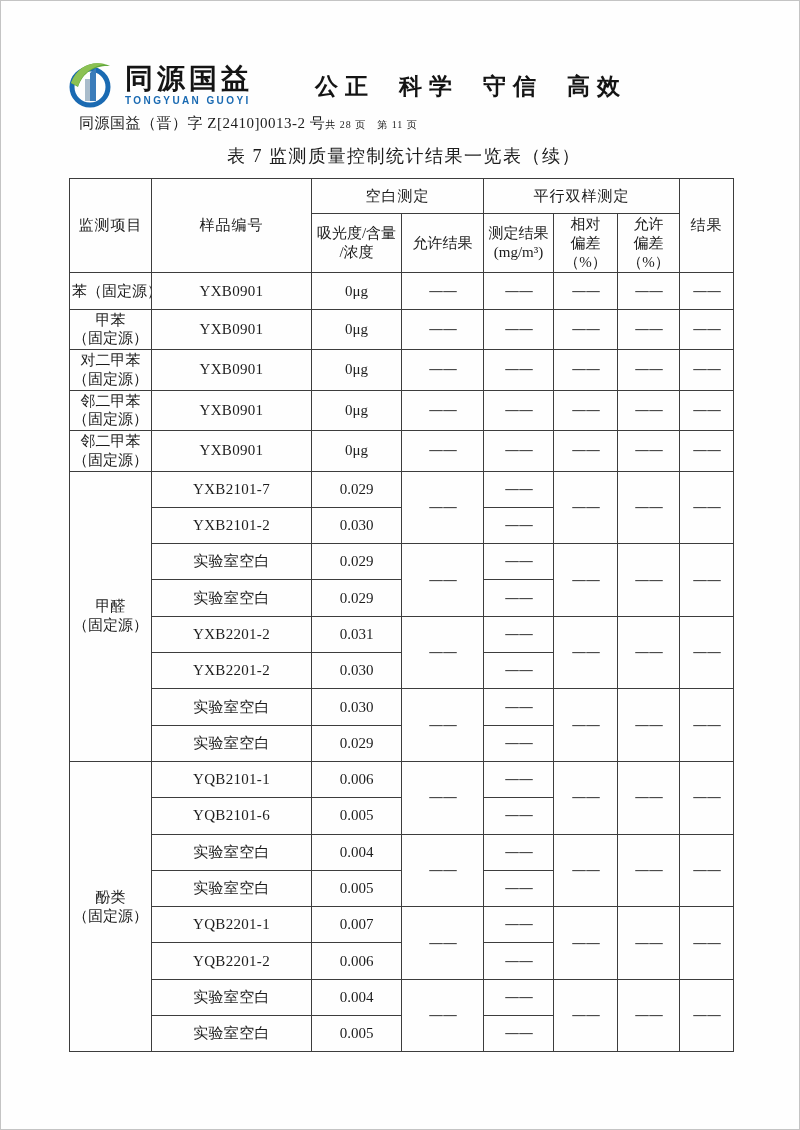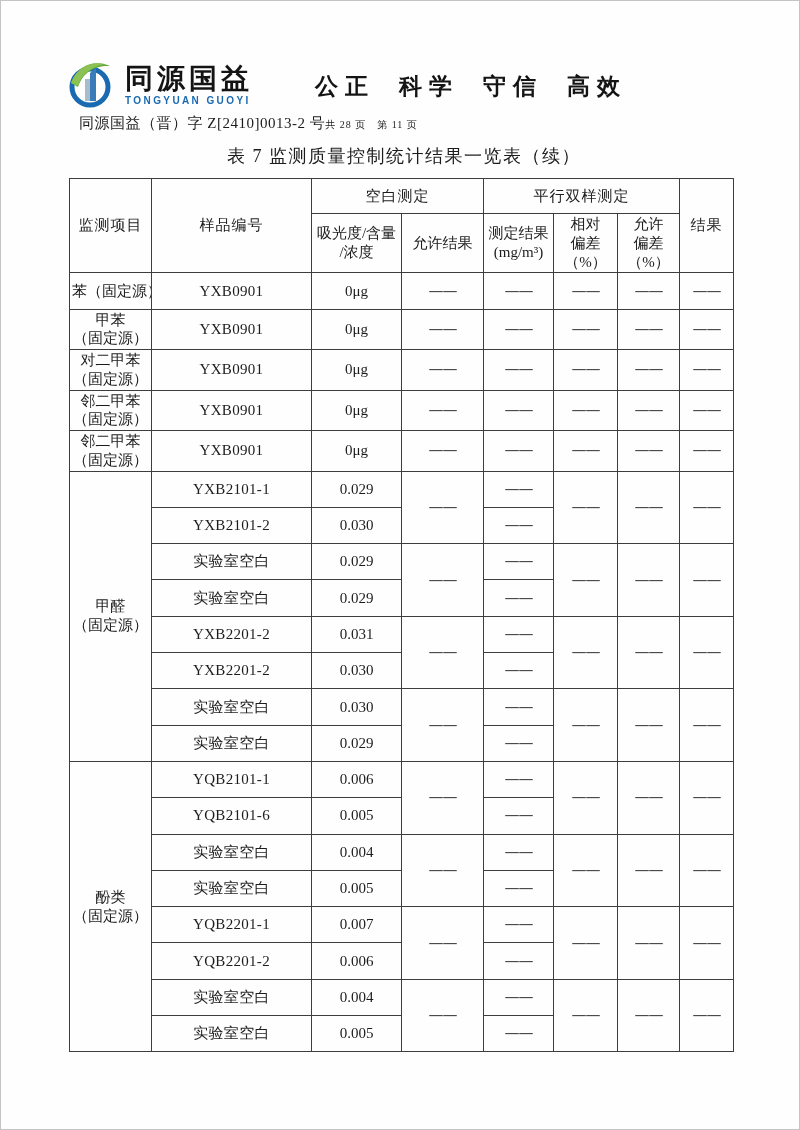--- a/index.html
+++ b/index.html
@@ -216,21 +216,21 @@
       <td class="val">0μg</td>
       <td class="dash">——</td>
       <td class="dash">——</td>
       <td class="dash">——</td>
       <td class="dash">——</td>
       <td class="dash">——</td>
     </tr>
 
     <tr class="dr">
       <td class="item" rowspan="8"><span class="l1">甲醛</span><br><span class="l1">（固定源）</span></td>
-      <td class="sample">YXB2101-1</td>
+      <td class="sample">YXB2101-7</td>
       <td class="val">0.029</td>
       <td class="dash" rowspan="2">——</td>
       <td class="dash">——</td>
       <td class="dash" rowspan="2">——</td>
       <td class="dash" rowspan="2">——</td>
       <td class="dash" rowspan="2">——</td>
     </tr>
     <tr class="dr">
       <td class="sample">YXB2101-2</td>
       <td class="val">0.030</td>

